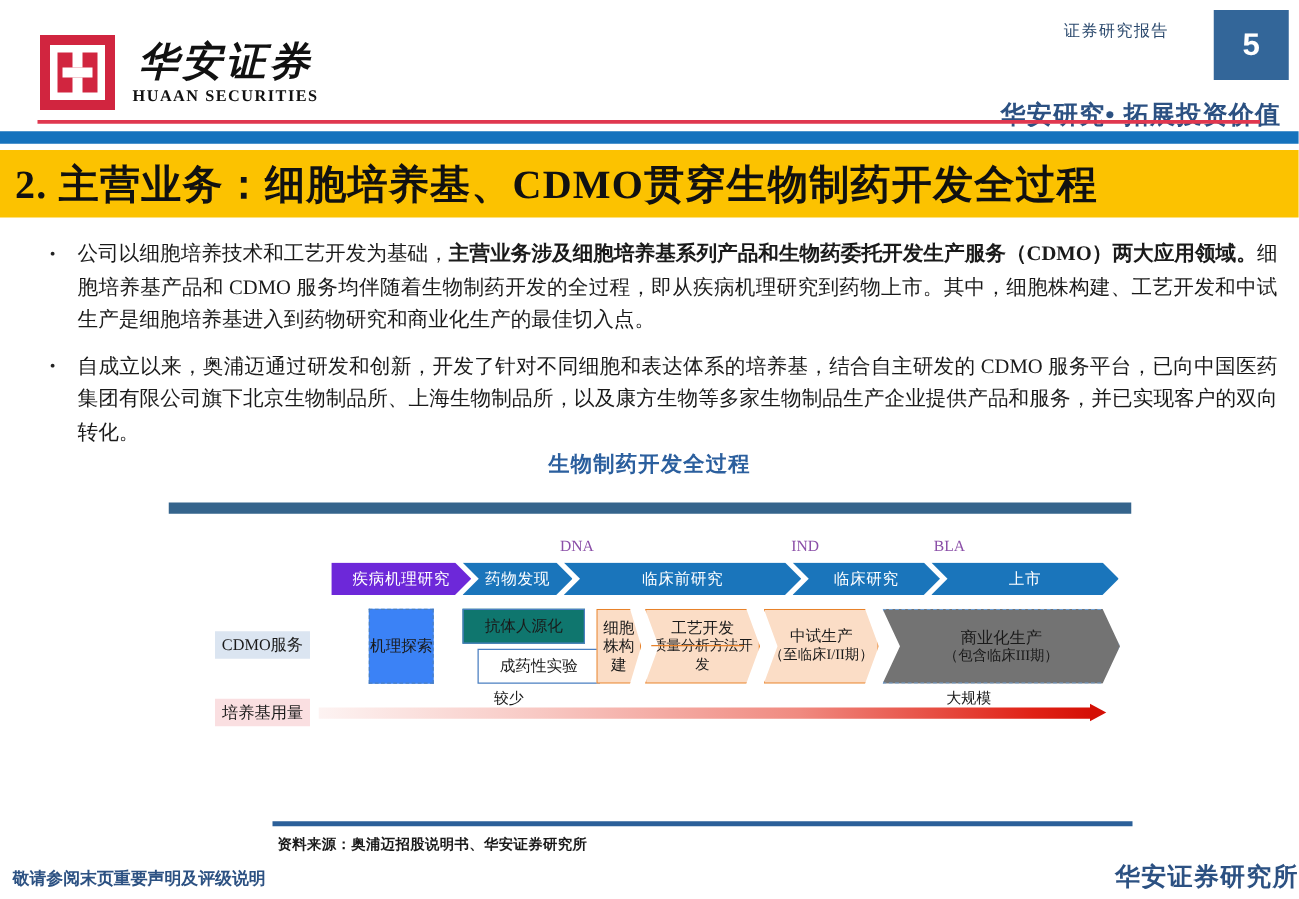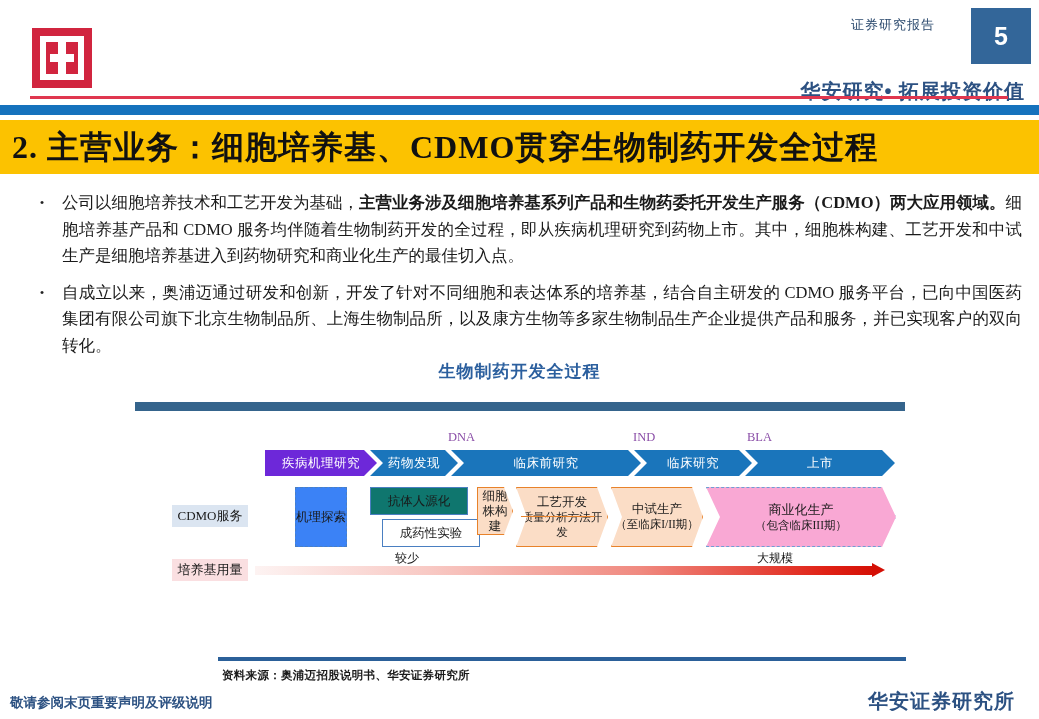--- a/index.html
+++ b/index.html
@@ -63,32 +63,32 @@
             font-family:"Liberation Serif",serif;}
   .sbox{position:absolute;box-sizing:border-box;display:flex;align-items:center;justify-content:center;
         text-align:center;font-size:12.5px;color:#1a1a1a;font-family:"Liberation Serif",serif;line-height:15px;}
   #box-mechanism{left:295px;top:487px;width:52px;height:60px;border:1.5px dashed #4a7fc1;background:#3b82f6;}
   #box-antibody{left:370px;top:487px;width:98px;height:28px;border:1.5px solid #4a7fc1;background:#0f766e;}
   #box-drugability{left:370px;top:519px;width:98px;height:28px;border:1.5px solid #4a7fc1;background:#fff;margin-left:12px;}
 
   .ochev{position:absolute;box-sizing:border-box;background:#fbddc6;border:1.6px solid #e8822a;
          display:flex;flex-direction:column;align-items:center;justify-content:center;text-align:center;
          font-size:12px;color:#1a1a1a;font-family:"Liberation Serif",serif;line-height:15px;}
-  #box-cellline{left:477px;top:487px;width:36px;height:48px;
+  #box-cellline{left:477px;top:487px;width:36px;height:60px;
         clip-path:polygon(0 0,calc(100% - 9px) 0,100% 50%,calc(100% - 9px) 100%,0 100%);}
   #box-process{left:516px;top:487px;width:92px;height:60px;
         clip-path:polygon(0 0,calc(100% - 11px) 0,100% 50%,calc(100% - 11px) 100%,0 100%,11px 50%);}
   #box-pilot{left:611px;top:487px;width:92px;height:60px;
         clip-path:polygon(0 0,calc(100% - 11px) 0,100% 50%,calc(100% - 11px) 100%,0 100%,11px 50%);}
   .ochev .ln1{font-size:12.5px;}
   .ochev .ln2{font-size:11.5px;}
   #proc-divider{position:absolute;left:521px;top:516px;width:74px;height:1.3px;background:#e8822a;}
 
   #box-commercial{position:absolute;left:706px;top:487px;width:190px;height:60px;box-sizing:border-box;
-        background:#f9a8d4;border:1.4px dashed #6e9fd4;
+        background:#737373;border:1.4px dashed #6e9fd4;
         clip-path:polygon(0 0,calc(100% - 14px) 0,100% 50%,calc(100% - 14px) 100%,0 100%,14px 50%);
         display:flex;flex-direction:column;align-items:center;justify-content:center;
         font-family:"Liberation Serif",serif;color:#1a1a1a;}
   #box-commercial .ln1{font-size:13px;line-height:16px;}
   #box-commercial .ln2{font-size:11.5px;line-height:15px;}
 
   
   #media-tag{position:absolute;left:172px;top:559px;width:76px;height:22px;background:#fadfe1;
              display:flex;align-items:center;justify-content:center;font-size:13px;color:#1a1a1a;
              font-family:"Liberation Serif",serif;}
@@ -99,37 +99,41 @@
   .gl{position:absolute;font-size:12px;color:#1a1a1a;font-family:"Liberation Serif",serif;}
   #gl-low{left:395px;top:550px;}
   #gl-high{left:757px;top:550px;}
 
   
   #src-bar{position:absolute;left:218px;top:657px;width:688px;height:4px;background:#2b6099;}
   #src-text{position:absolute;left:222px;top:668px;font-size:11.5px;color:#1a1a1a;
             font-family:"Liberation Serif",serif;font-weight:700;letter-spacing:.3px;}
   #foot-note{position:absolute;left:10px;top:694px;font-size:13.5px;color:#2c5182;
              font-family:"Liberation Sans",sans-serif;font-weight:700;}
-  #foot-brand{position:absolute;right:24px;top:688px;font-size:20px;color:#2c5182;
+  #foot-brand{position:absolute;right:0;top:688px;font-size:20px;color:#2c5182;
               font-family:Liberation Mono, monospace;font-weight:700;letter-spacing:1px;}
 </style>
 </head>
 <body>
 
 <div id="header">
 
   <div id="logo-block">
     <div id="logo-mark">
       <div class="lm" style="left:8px;top:8px;width:44px;height:6px;"></div>
       <div class="lm" style="left:8px;top:46px;width:44px;height:6px;"></div>
       <div class="lm" style="left:8px;top:8px;width:6px;height:44px;"></div>
       <div class="lm" style="left:46px;top:8px;width:6px;height:44px;"></div>
       <div class="lm" style="left:26px;top:8px;width:8px;height:18px;"></div>
       <div class="lm" style="left:26px;top:34px;width:8px;height:18px;"></div>
       <div class="lm" style="left:18px;top:26px;width:24px;height:8px;"></div>
+    </div>
+    <div id="logo-text">
+      <div id="logo-cn">华安证券</div>
+      <div id="logo-en">HUAAN SECURITIES</div>
     </div>
   </div>
 
   <div id="report-tag">证券研究报告</div>
   <div id="page-badge">5</div>
   <div id="slogan">华安研究• 拓展投资价值</div>
 </div>
 
 <div id="rule-red"></div>
 <div id="rule-blue"></div>

